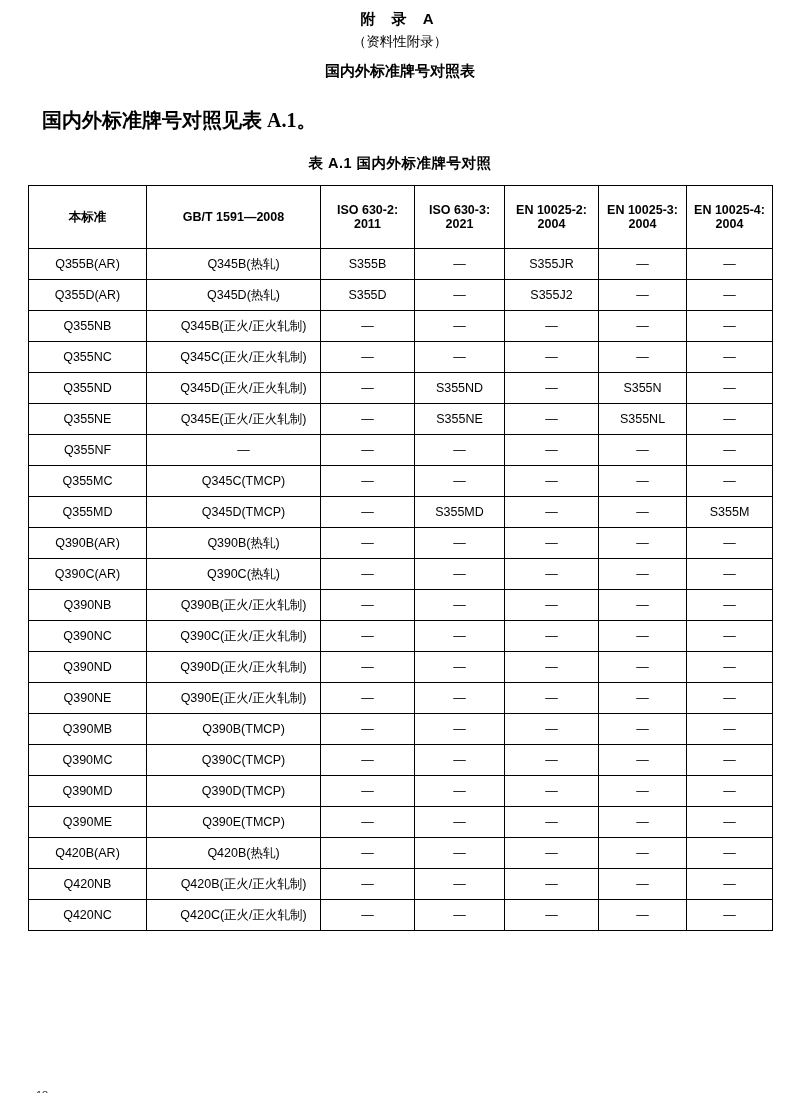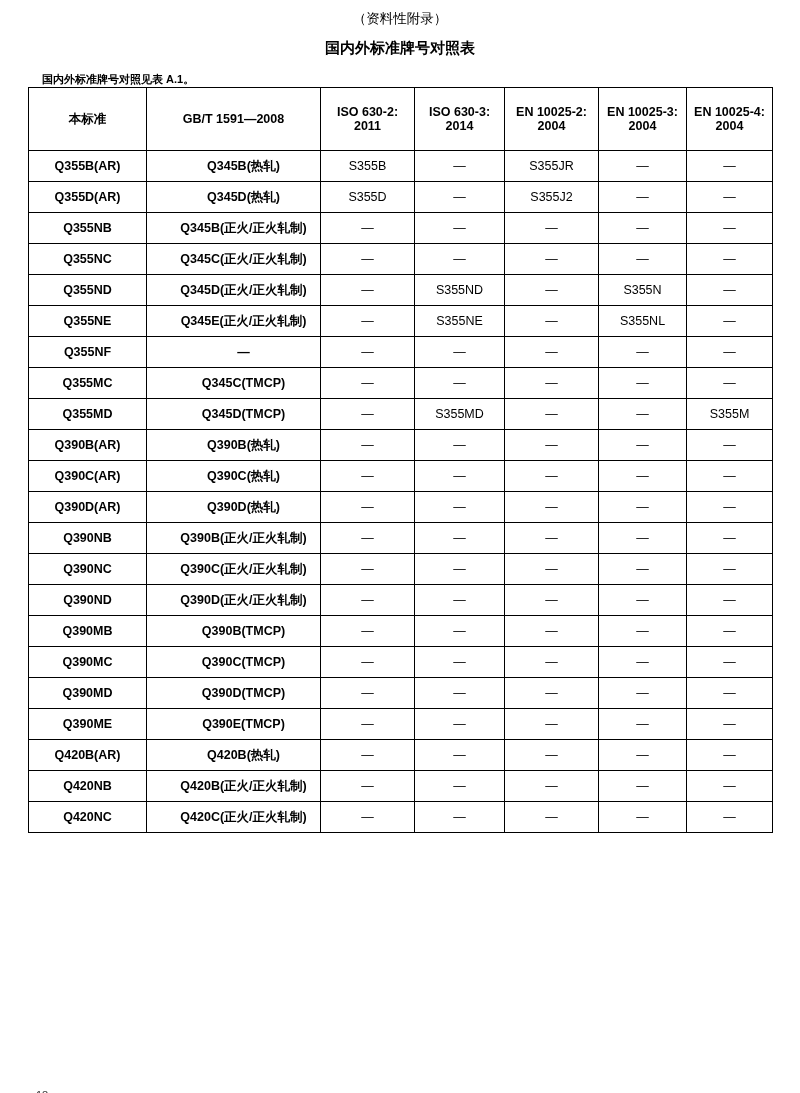--- a/index.html
+++ b/index.html
@@ -26,35 +26,35 @@
     text-align: center;
     font-weight: bold;
     font-size: 15px;
     letter-spacing: 6px;
     margin-top: 10px;
     font-family: "Liberation Sans", "DejaVu Sans", sans-serif;
   }
   .appendix-sub {
     text-align: center;
     font-size: 13.5px;
-    margin-top: 10px;
+    margin-top: 4px;
     font-family: "Liberation Sans", "DejaVu Sans", sans-serif;
   }
   .appendix-name {
     text-align: center;
     font-size: 15px;
     font-weight: bold;
     margin-top: 11px;
     font-family: Liberation Serif, serif;
   }
   .intro-para {
-    font-size: 11px;
-    margin-top: 14px;
+    font-size: 20px;
+    margin-top: 26px;
     margin-left: 14px;
-    font-family: Liberation Sans, sans-serif;
+    font-family: Liberation Serif, serif;
     font-weight: bold;
   }
   .table-caption {
     text-align: center;
     font-size: 14.5px;
     font-weight: bold;
     margin-top: 20px;
     margin-bottom: 12px;
     letter-spacing: 0.5px;
     font-family: "Liberation Sans", "DejaVu Sans", sans-serif;
@@ -77,22 +77,22 @@
     white-space: nowrap;
   }
   table.cmp thead th {
     height: 58px;
     font-weight: bold;
     font-size: 12.5px;
     padding: 2px 1px;
   }
   table.cmp thead th .l1 { display: block; }
   table.cmp thead th .l2 { display: block; }
-  table.cmp tbody td.c0 { font-weight: bold; margin-top: 8px; }
-  table.cmp tbody td.c1 { font-weight: bold; padding-left: 20px; }
+  table.cmp tbody td.c0 { font-weight: normal; margin-top: 8px; }
+  table.cmp tbody td.c1 { font-weight: normal; padding-left: 20px; }
   col.col0 { width: 118px; }
   col.col1 { width: 174px; }
   col.col2 { width: 94px; }
   col.col3 { width: 90px; }
   col.col4 { width: 94px; }
   col.col5 { width: 88px; }
   col.col6 { width: 86px; }
   .page-number {
     position: absolute;
     left: 36px;
@@ -100,25 +100,27 @@
     font-size: 11px;
     font-family: "Liberation Sans", "DejaVu Sans", sans-serif;
     color: #333;
   }
 </style>
 </head>
 <body>
 
 <div class="page">
 
+  <div class="appendix-title">附 录 A</div>
   <div class="appendix-sub">（资料性附录）</div>
   <div class="appendix-name">国内外标准牌号对照表</div>
 
   <div class="intro-para">国内外标准牌号对照见表 A.1。</div>
 
+  <div class="table-caption">表 A.1  国内外标准牌号对照</div>
 
   <table class="cmp">
     <colgroup>
       <col class="col0">
         <col class="col1">
         <col class="col2">
         <col class="col3">
         <col class="col4">
         <col class="col5">
         <col class="col6">
@@ -132,21 +134,21 @@
         <th>
           <span class="l1">GB/T 1591—2008</span>
           <span class="l2"></span>
         </th>
         <th>
           <span class="l1">ISO 630-2:</span>
           <span class="l2">2011</span>
         </th>
         <th>
           <span class="l1">ISO 630-3:</span>
-          <span class="l2">2014</span>
+          <span class="l2">2021</span>
         </th>
         <th>
           <span class="l1">EN 10025-2:</span>
           <span class="l2">2004</span>
         </th>
         <th>
           <span class="l1">EN 10025-3:</span>
           <span class="l2">2004</span>
         </th>
         <th>
@@ -249,29 +251,20 @@
         <tr>
           <td class="c0">Q390C(AR)</td>
           <td class="c1">Q390C(热轧)</td>
           <td class="c2">—</td>
           <td class="c3">—</td>
           <td class="c4">—</td>
           <td class="c5">—</td>
           <td class="c6">—</td>
         </tr>
         <tr>
-          <td class="c0">Q390D(AR)</td>
-          <td class="c1">Q390D(热轧)</td>
-          <td class="c2">—</td>
-          <td class="c3">—</td>
-          <td class="c4">—</td>
-          <td class="c5">—</td>
-          <td class="c6">—</td>
-        </tr>
-        <tr>
           <td class="c0">Q390NB</td>
           <td class="c1">Q390B(正火/正火轧制)</td>
           <td class="c2">—</td>
           <td class="c3">—</td>
           <td class="c4">—</td>
           <td class="c5">—</td>
           <td class="c6">—</td>
         </tr>
         <tr>
           <td class="c0">Q390NC</td>
@@ -285,20 +278,29 @@
         <tr>
           <td class="c0">Q390ND</td>
           <td class="c1">Q390D(正火/正火轧制)</td>
           <td class="c2">—</td>
           <td class="c3">—</td>
           <td class="c4">—</td>
           <td class="c5">—</td>
           <td class="c6">—</td>
         </tr>
         <tr>
+          <td class="c0">Q390NE</td>
+          <td class="c1">Q390E(正火/正火轧制)</td>
+          <td class="c2">—</td>
+          <td class="c3">—</td>
+          <td class="c4">—</td>
+          <td class="c5">—</td>
+          <td class="c6">—</td>
+        </tr>
+        <tr>
           <td class="c0">Q390MB</td>
           <td class="c1">Q390B(TMCP)</td>
           <td class="c2">—</td>
           <td class="c3">—</td>
           <td class="c4">—</td>
           <td class="c5">—</td>
           <td class="c6">—</td>
         </tr>
         <tr>
           <td class="c0">Q390MC</td>

